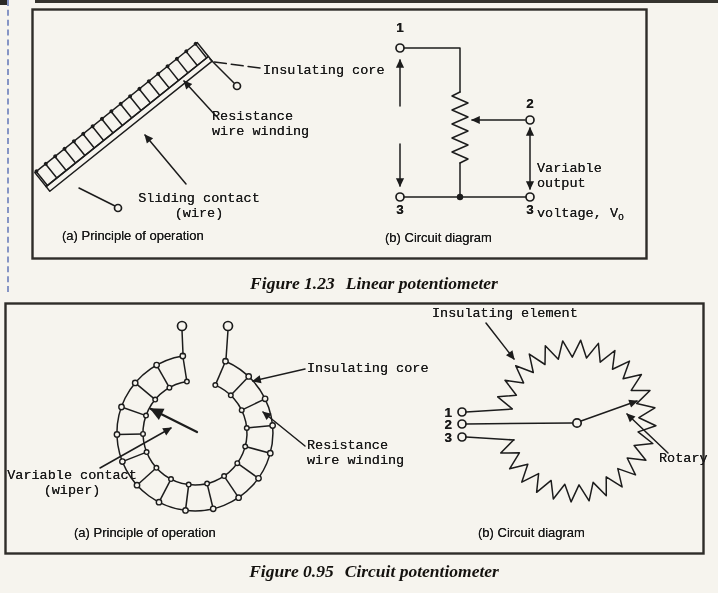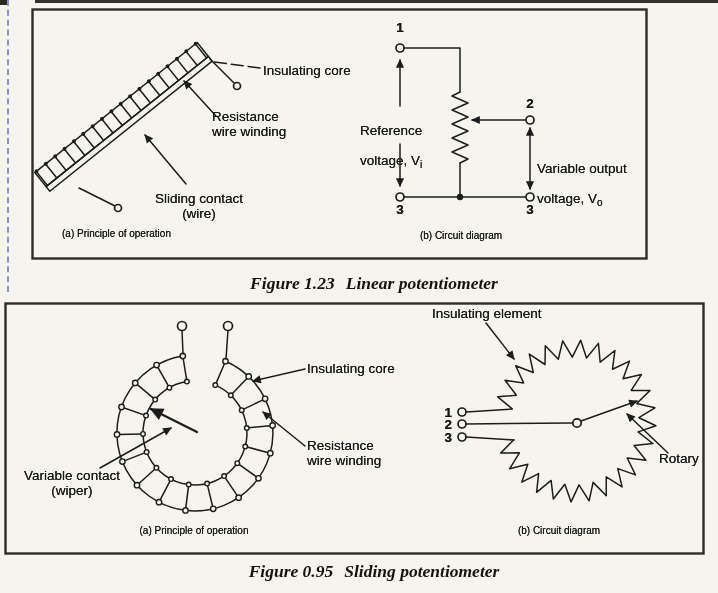--- a/index.html
+++ b/index.html
@@ -20,28 +20,28 @@
   .panel-border{stroke:#2e2c28;stroke-width:2.4;fill:none;}
   .term{fill:#f6f4ee;stroke:#1c1c1c;stroke-width:1.7;}
   .junction{fill:#1c1c1c;stroke:none;}
   .hatch-line{stroke:#1c1c1c;stroke-width:18;stroke-dasharray:1.5 10.5;fill:none;}
   .bump-dots{stroke:#1c1c1c;stroke-width:3.8;stroke-dasharray:0.1 11.9;stroke-linecap:round;fill:none;}
   .dashed-leader{stroke-dasharray:12 5;}
   #ring-group line{stroke:#1c1c1c;stroke-width:1.5;}
   #ring-group circle{fill:#f6f4ee;stroke:#1c1c1c;stroke-width:1.4;}
   
   .lbl{position:absolute;font-size:13.5px;line-height:15px;white-space:pre-line;
-       text-shadow:0 0 .4px #222;}
+       text-shadow:0 0 .4px #222;font-family:Liberation Mono, monospace;}
   .lbl.center{text-align:center;}
   .lbl .row{display:block;}
   .lbl sub{font-size:10px;line-height:0;vertical-align:-3px;}
   .num{position:absolute;font-size:13.5px;font-weight:700;text-align:center;text-shadow:0 0 .4px #222;}
   .num.right{text-align:right;}
-  .subcap{position:absolute;font-size:10px;text-shadow:0 0 .4px #222;}
-  .subcap.center{text-align:center;}
+  .subcap{position:absolute;font-size:13px;text-shadow:0 0 .4px #222;}
+  .subcap.center{}
   .fig-caption{
     position:absolute;left:0;width:718px;text-align:center;
     font-family:"Liberation Serif",serif;font-style:italic;font-weight:700;
     font-size:17.5px;color:#14120f;padding-left:15px;
   }
   .fig-caption .cap-num{margin-right:11px;}
 </style>
 </head>
 <body>
 
@@ -97,24 +97,20 @@
 wire winding</div>
     <div class="lbl center" style="left:104px;top:183px;width:128px;">Sliding contact
 (wire)</div>
     <div class="subcap" style="left:31px;top:220px;">(a) Principle of operation</div>
 
     <div class="num" style="left:357px;top:12px;width:24px;">1</div>
     <div class="num" style="left:487px;top:88px;width:24px;">2</div>
     <div class="num" style="left:357px;top:194px;width:24px;">3</div>
     <div class="num" style="left:487px;top:194px;width:24px;">3</div>
 
-    <div class="lbl" style="left:329px;top:100px;">
-      <span class="row">Reference</span>
-      <span class="row"><span>voltage, V</span><sub>i</sub></span>
-    </div>
     <div class="lbl" style="left:506px;top:138px;">
       <span class="row">Variable output</span>
       <span class="row"><span>voltage, V</span><sub>o</sub></span>
     </div>
     <div class="subcap center" style="left:354px;top:222px;width:152px;">(b) Circuit diagram</div>
   </div>
 
   <div class="fig-caption" style="top:273px;">
     <span class="cap-num">Figure 1.23</span><span class="cap-title">Linear potentiometer</span>
   </div>
@@ -209,16 +205,16 @@
     <div class="subcap center" style="left:70px;top:223px;width:240px;">(a) Principle of operation</div>
 
     <div class="num right" style="left:430px;top:103px;width:18px;">1</div>
     <div class="num right" style="left:430px;top:115px;width:18px;">2</div>
     <div class="num right" style="left:430px;top:128px;width:18px;">3</div>
     <div class="lbl" style="left:655px;top:149px;">Rotary</div>
     <div class="subcap center" style="left:474px;top:223px;width:162px;">(b) Circuit diagram</div>
   </div>
 
   <div class="fig-caption" style="top:561px;">
-    <span class="cap-num">Figure 0.95</span><span class="cap-title">Sliding potentiometer</span>
+    <span class="cap-num">Figure 0.95</span><span class="cap-title">Circuit potentiometer</span>
   </div>
 
 </div>
 
 </body></html>

